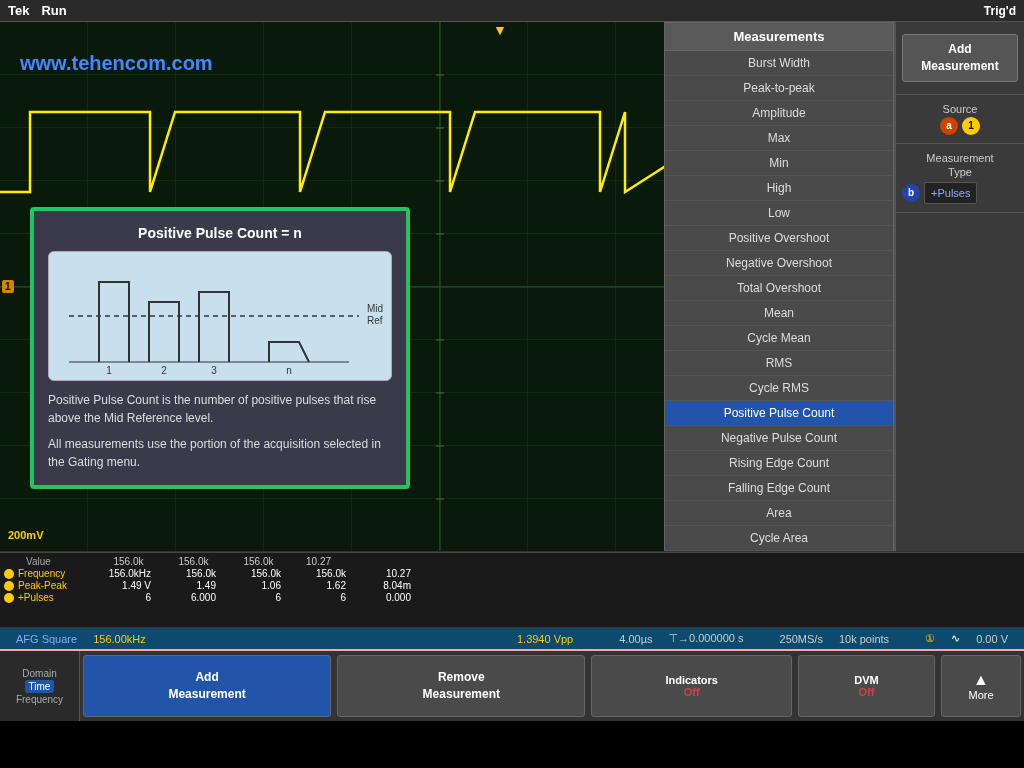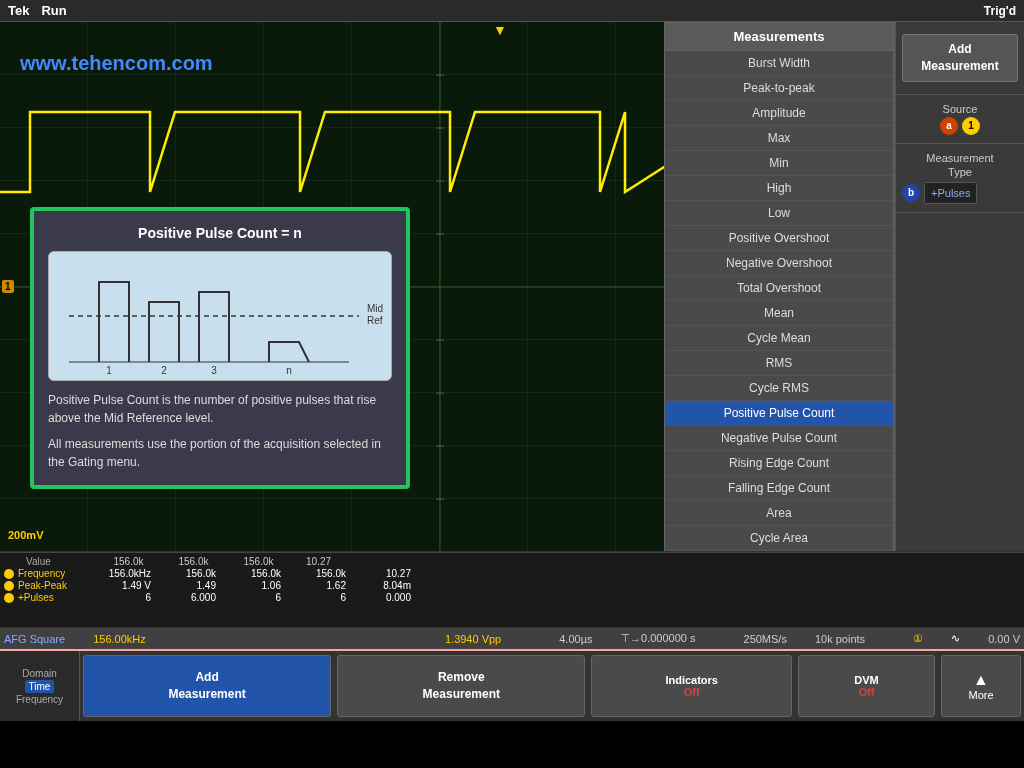--- a/index.html
+++ b/index.html
@@ -175,23 +175,23 @@
       background: #4a4a4a; border: 1px solid #666; border-radius: 3px; margin: 4px 3px;
       cursor: pointer;
     }
     .more-btn .arrow-up { font-size: 16px; color: #fff; }
     .more-btn .more-label { font-size: 11px; color: #fff; }
     .trigger-arrow { position: absolute; top: 0; left: 50%; color: #ffcc00; font-size: 14px; }
 
     
     #afg-bar {
       display: flex; align-items: center;
-      background: #404040; border-top: 1px solid #333;
-      height: 22px; padding: 0 4px; font-size: 11px; color: #aaa;
-      gap: 28px;
+      background: #0c4a6e; border-top: 1px solid #333;
+      height: 22px; padding: 0 16px; font-size: 11px; color: #aaa;
+      gap: 16px;
     }
     #afg-bar .afg-name { color: #88aaff; }
 
     
     #website-text {
       position: absolute; top: 30px; left: 20px;
       color: #4488ff; font-size: 20px; font-weight: bold;
       z-index: 5;
     }
   </style>

